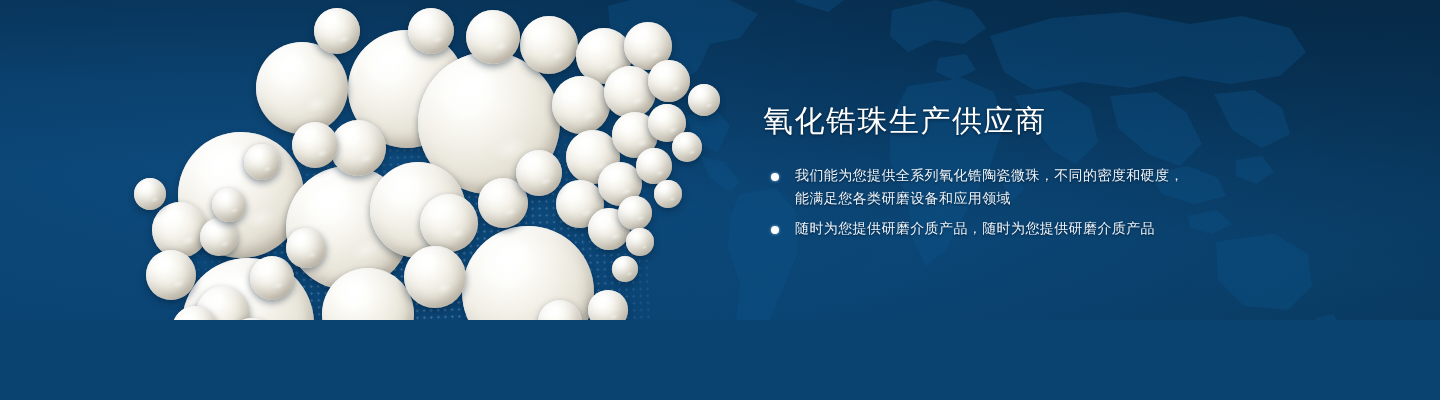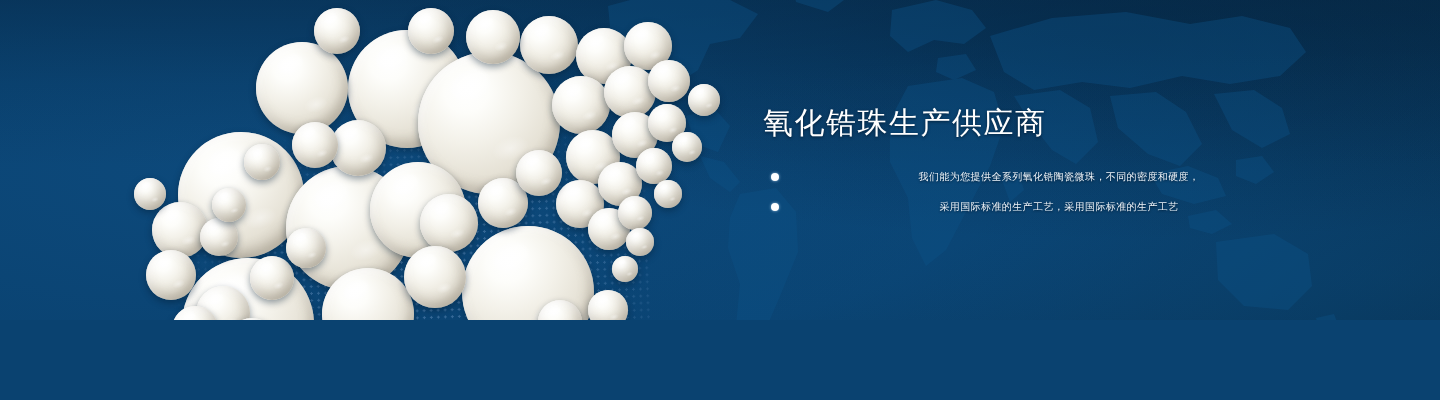--- a/index.html
+++ b/index.html
@@ -5,21 +5,21 @@
   html, body {
     margin: 0;
     padding: 0;
     background: #0a4270;
   }
   #banner {
     position: relative;
     width: 1440px;
     height: 320px;
     overflow: hidden;
-    font-family: Liberation Sans, sans-serif;
+    font-family: Liberation Mono, monospace;
     background: #b91c1c;
     user-select: none;
   }
 
   
   .bg-base {
     position: absolute;
     inset: 0;
     background:
       radial-gradient(115% 150% at 22% 52%, #0d4a7c 0%, #0a4372 42%, #083559 72%, #062c4a 100%),
@@ -123,25 +123,24 @@
   .bullets {
     margin: 23px 0 0 0;
     padding: 0;
     list-style: none;
   }
   .bullet-row {
     position: relative;
     padding-left: 32px;
     margin-bottom: 7px;
     color: #eef4fa;
-    font-size: 10px;
+    font-size: 14px;
     line-height: 23px;
     letter-spacing: .4px;
     text-shadow: 0 1px 2px rgba(2,20,38,.72);
-    text-align: center;
   }
   .bullet-row:last-child { margin-bottom: 0; }
   .dot {
     position: absolute;
     left: 8px;
     top: 8px;
     width: 8px;
     height: 8px;
     border-radius: 50%;
     background: #ffffff;
@@ -261,24 +260,25 @@
   </div>
 
   <div class="copy">
     <h1 class="headline">氧化锆珠生产供应商</h1>
 
     <ul class="bullets">
 
       <li class="bullet-row">
         <span class="dot"></span>
         <span class="bline">我们能为您提供全系列氧化锆陶瓷微珠，不同的密度和硬度，</span>
+        <span class="bline">能满足您各类研磨设备和应用领域</span>
       </li>
 
 
       <li class="bullet-row">
         <span class="dot"></span>
-        <span class="bline">采用国际标准的生产工艺，采用国际标准的生产工艺</span>
+        <span class="bline">随时为您提供研磨介质产品，随时为您提供研磨介质产品</span>
       </li>
 
     </ul>
   </div>
 
 </div>
 
 </body></html>

